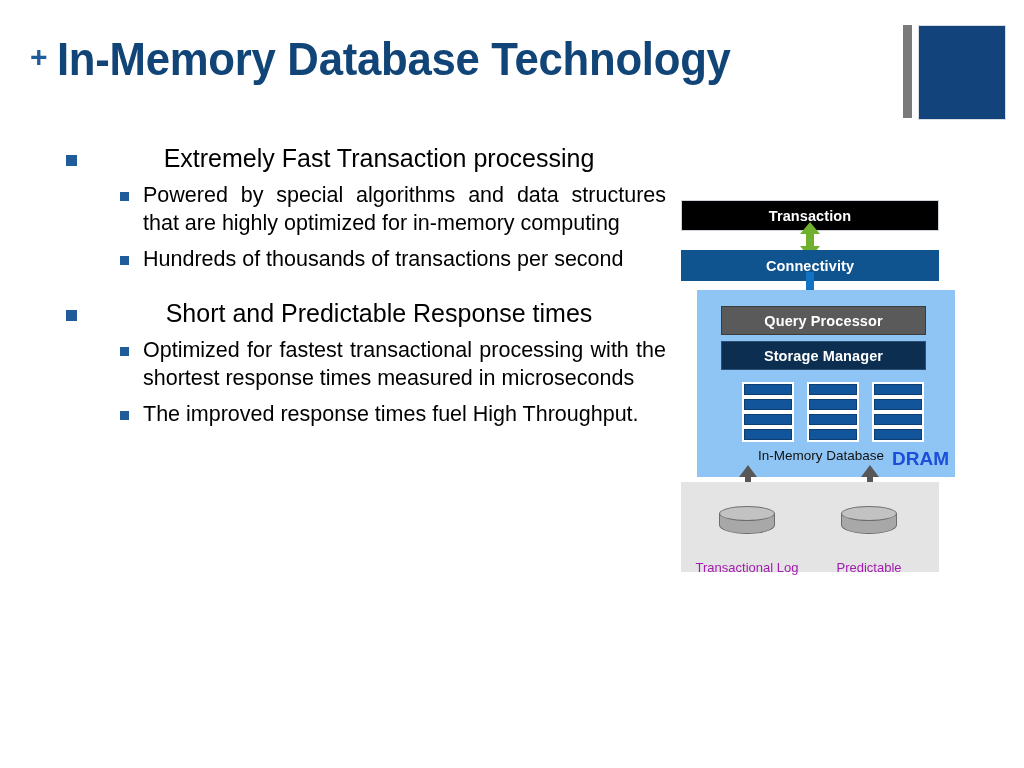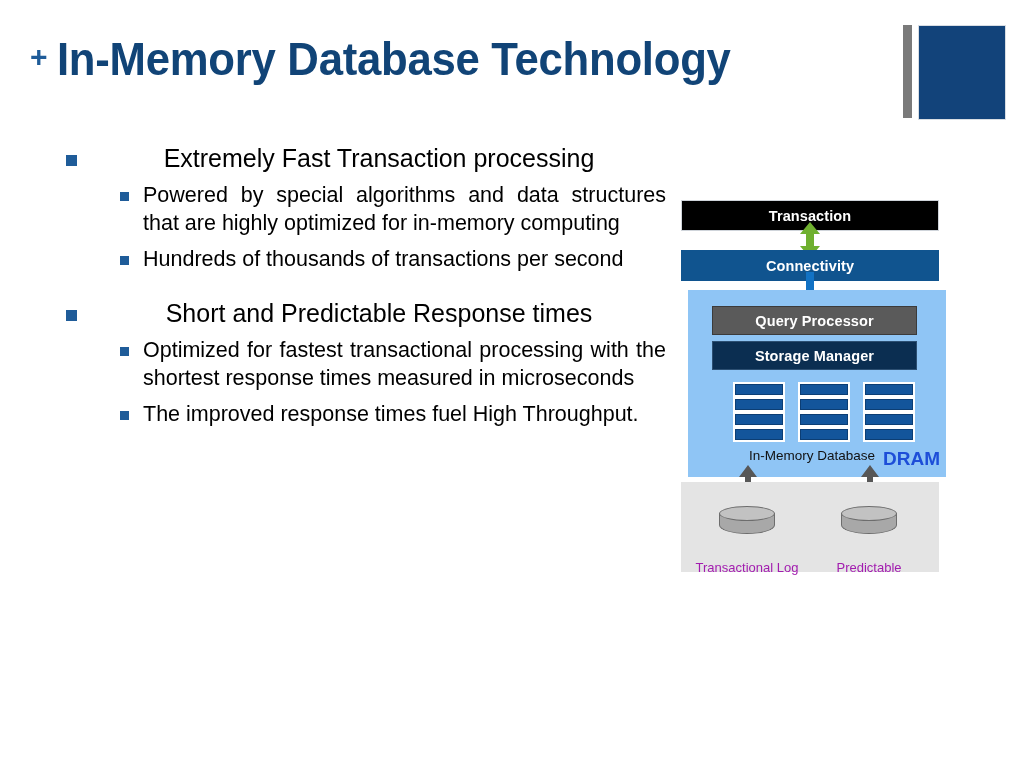--- a/index.html
+++ b/index.html
@@ -126,21 +126,21 @@
     box-sizing: border-box;
     display: flex; align-items: center; justify-content: center;
   }
   #conn-box {
     position: absolute; left: 0; top: 50px;
     width: 258px; height: 31px;
     background: #10548F;
     display: flex; align-items: center; justify-content: center;
   }
   #dram-box {
-    position: absolute; left: 7px; top: 90px;
+    position: absolute; left: 16px; top: 90px;
     width: 258px; height: 187px;
     background: #8FC5F5;
   }
   #qp-box {
     position: absolute; left: 24px; top: 16px;
     width: 205px; height: 29px;
     background: #5A5A5A;
     border: 1px solid #3b3b3b;
     box-sizing: border-box;
     display: flex; align-items: center; justify-content: center;

